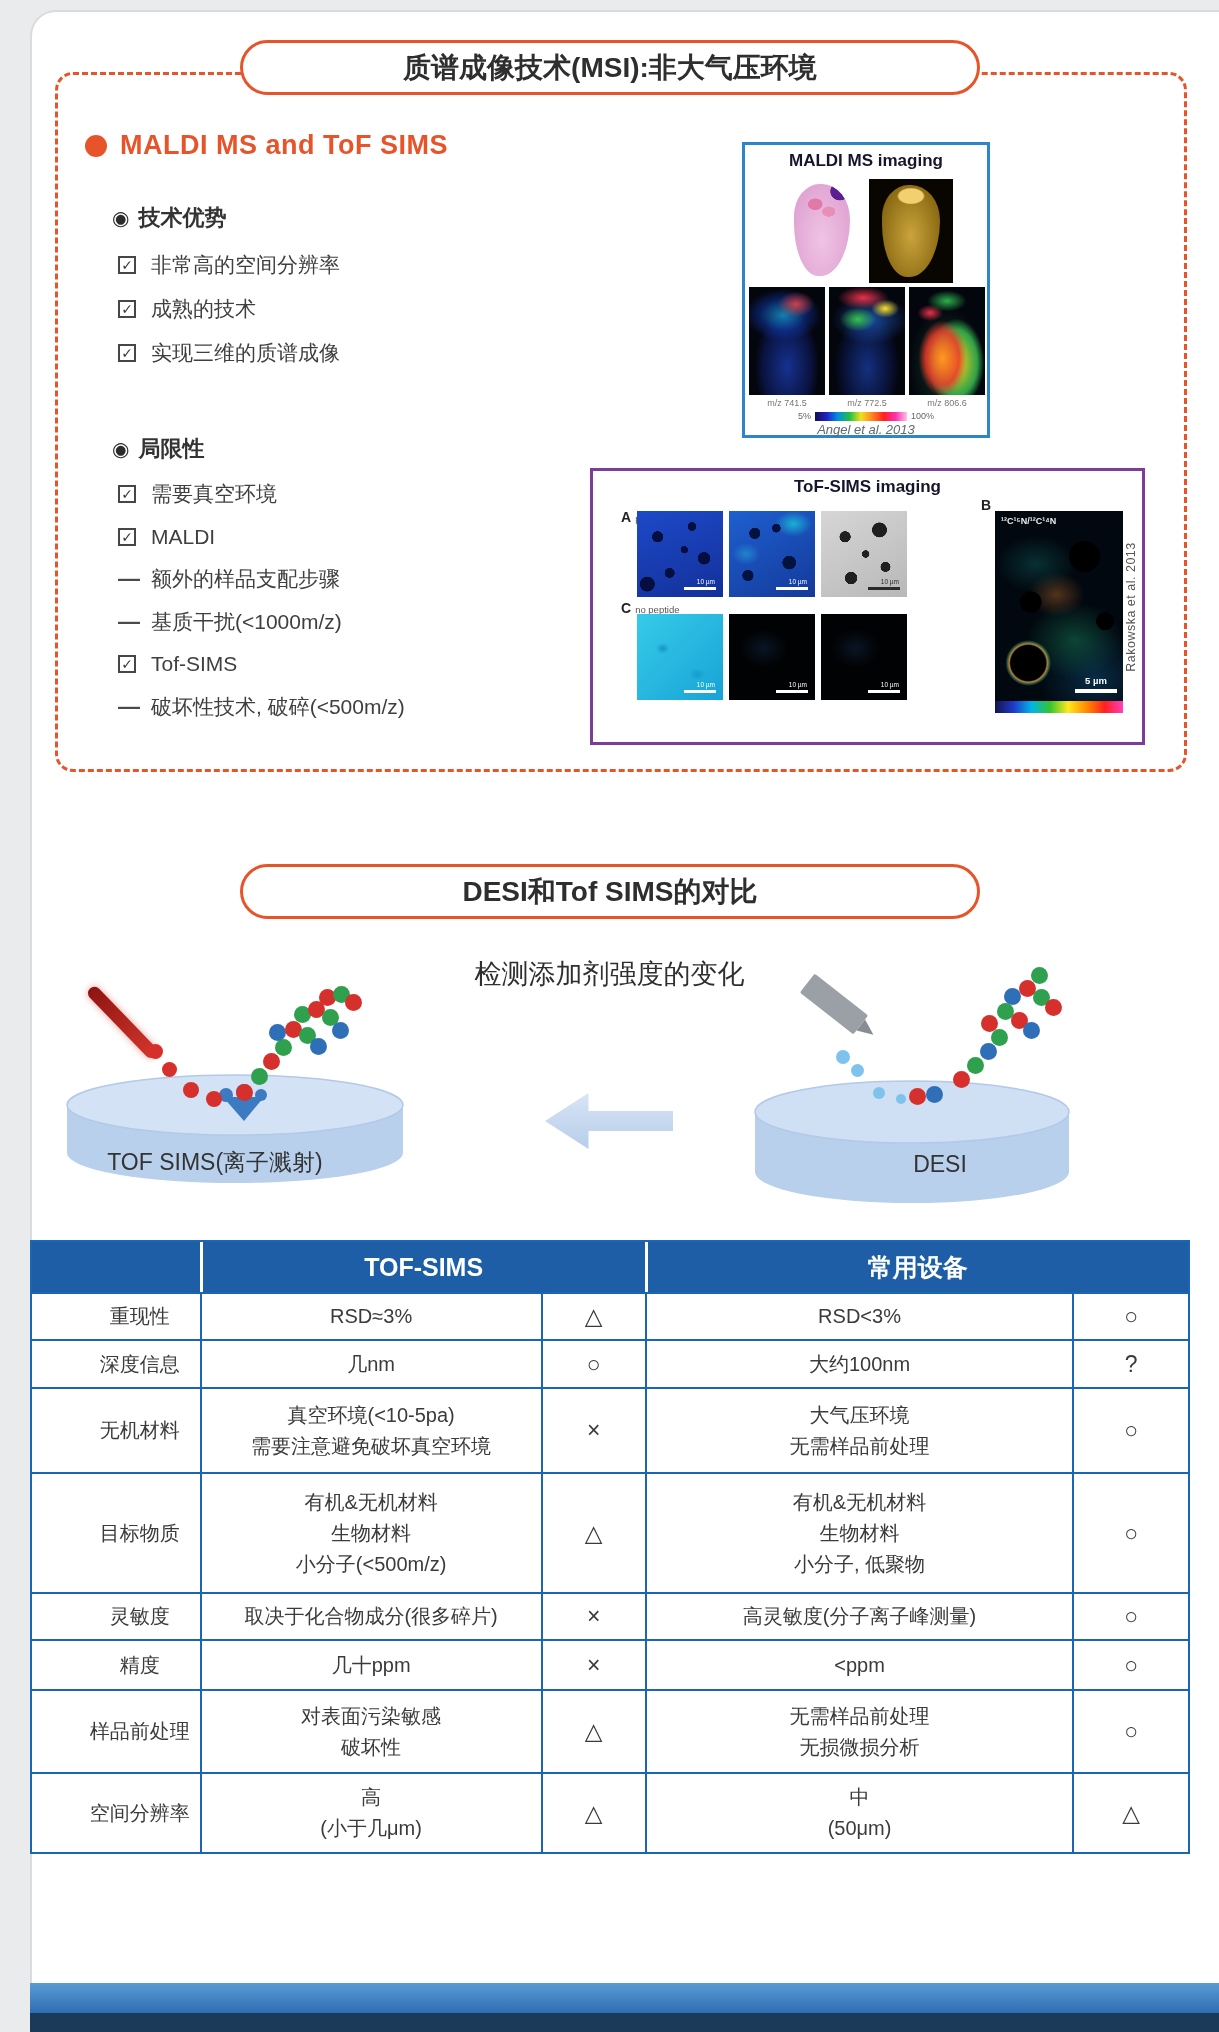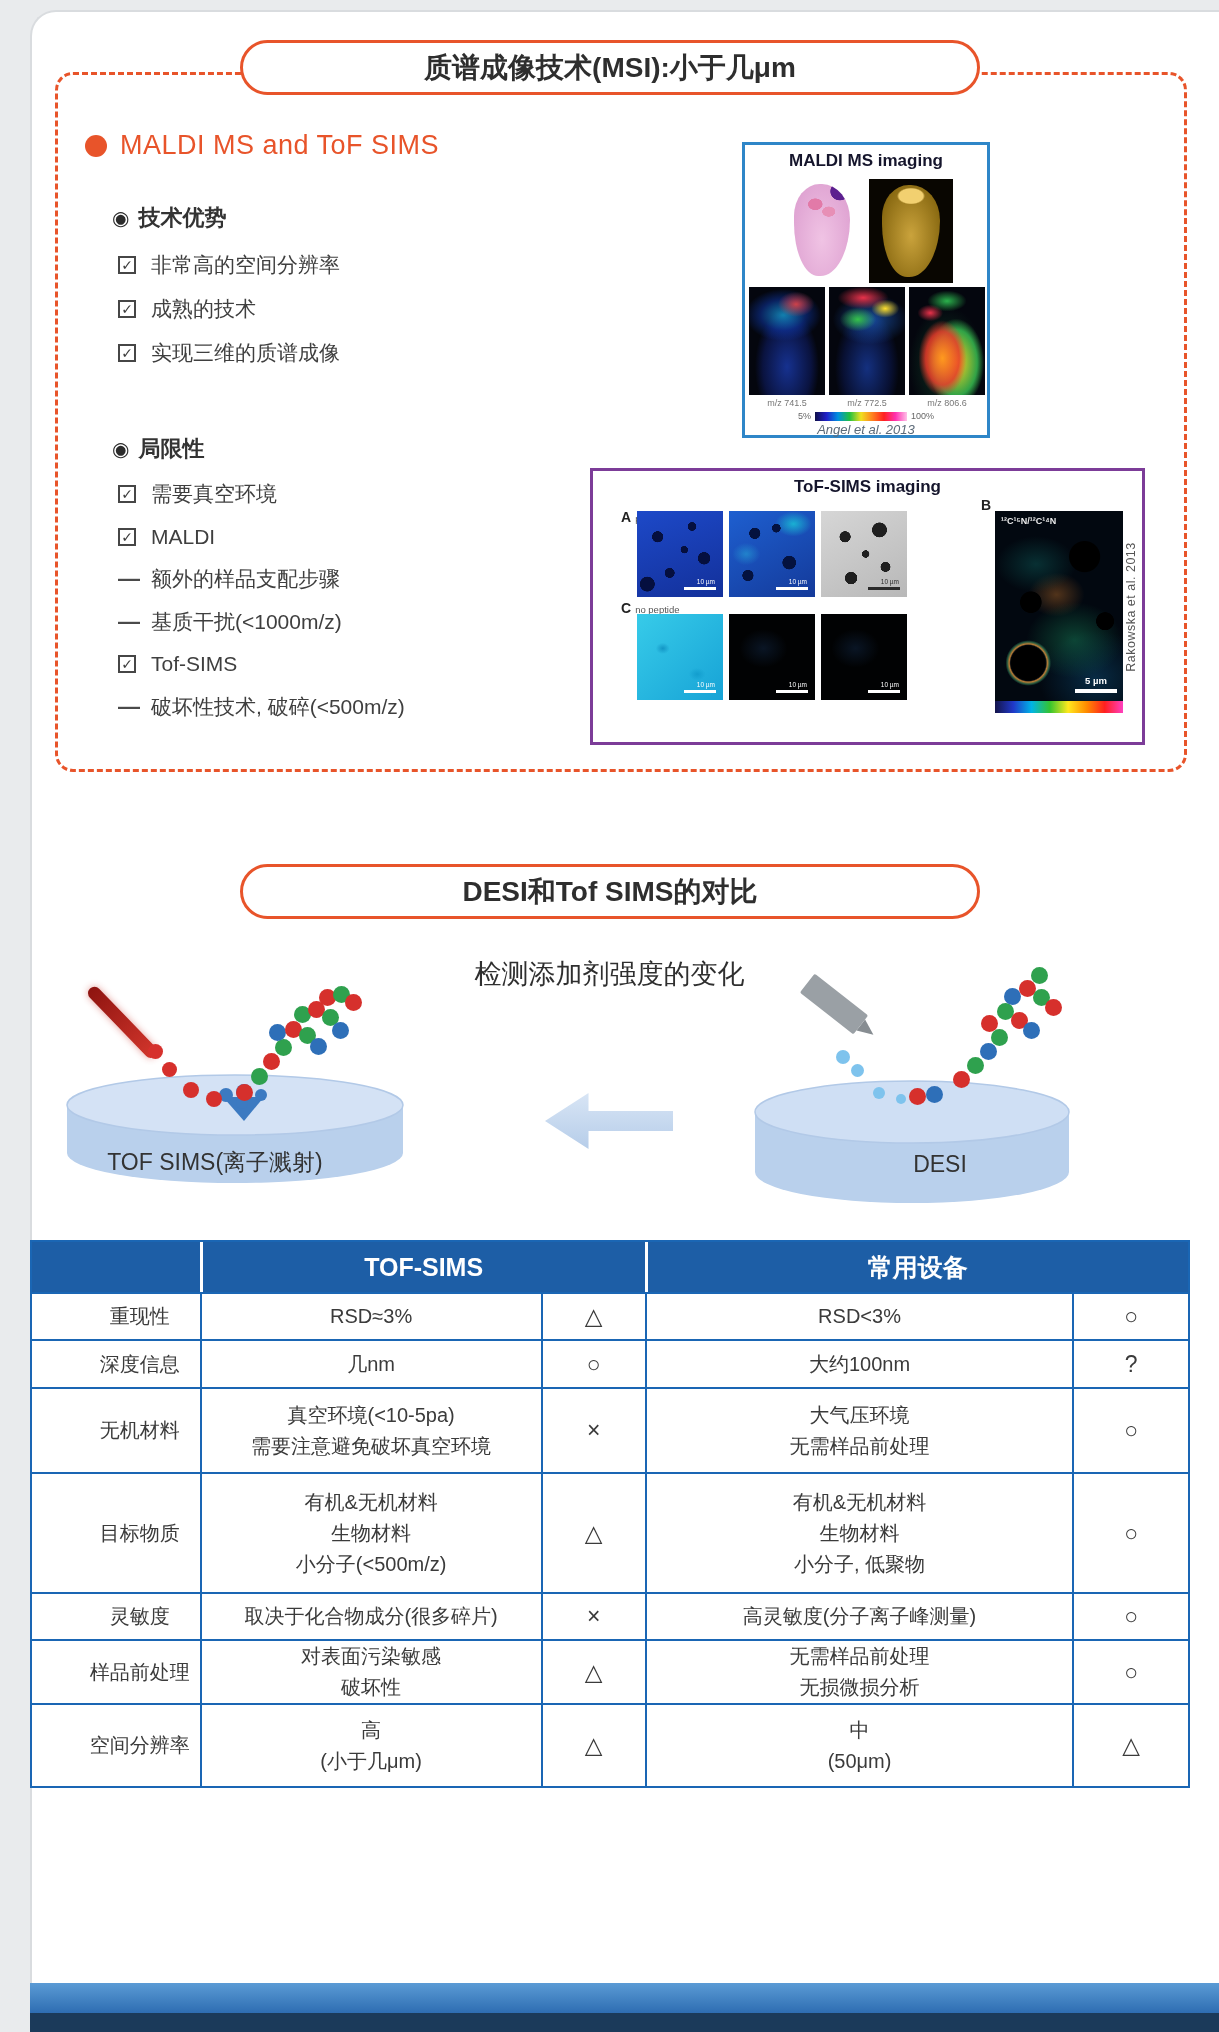--- a/index.html
+++ b/index.html
@@ -13,21 +13,21 @@
           border:3px solid #e8542a; border-radius:30px; display:flex; align-items:center; justify-content:center;
           font-size:28px; font-weight:bold; color:#2e2e2e; z-index:5; }
   .pill1 { top:40px; }
   .pill2 { top:864px; }
 
   
   .dashed-box { position:absolute; left:55px; top:72px; width:1132px; height:700px;
                 border:3px dashed #e8542a; border-radius:18px; }
   .orange-heading { position:absolute; left:85px; top:130px; display:flex; align-items:center; gap:13px; }
   .orange-dot { width:22px; height:22px; border-radius:50%; background:#e8542a; }
-  .orange-heading span.txt { font-size:27px; font-weight:normal; color:#e8542a; letter-spacing:0.5px; }
+  .orange-heading span.txt { font-size:27px; font-weight:bold; color:#e8542a; letter-spacing:0.5px; }
 
   .subheading { position:absolute; left:112px; display:flex; align-items:center; gap:9px;
                 font-size:22px; font-weight:bold; color:#333; }
   .subheading .fisheye { font-size:20px; color:#2b2b2b; }
   .subh-adv { top:203px; }
   .subh-lim { top:434px; }
 
   .vlist { position:absolute; left:118px; }
   .vlist-adv { top:243px; }
   .vlist-lim { top:473px; }
@@ -195,21 +195,21 @@
                  background:linear-gradient(180deg,#5b9bd5,#2e6db2); }
   .footer-dark { position:absolute; left:30px; right:0; top:2013px; height:19px; background:#1b3a5a; }
 </style>
 </head>
 <body>
 
 <div class="page">
   <div class="card"></div>
 
   <div class="pill pill1">
-    <span>质谱成像技术(MSI):小于几μm</span>
+    <span>质谱成像技术(MSI):非大气压环境</span>
   </div>
 
   <div class="dashed-box"></div>
 
   <div class="orange-heading">
     <span class="orange-dot"></span>
     <span class="txt">MALDI MS and ToF SIMS</span>
   </div>
 
   <div class="subheading subh-adv">
@@ -449,20 +449,27 @@
           <td class="rate">○</td>
         </tr>
         <tr>
           <td class="rlabel">灵敏度</td>
           <td class="val">取决于化合物成分(很多碎片)</td>
           <td class="rate">×</td>
           <td class="val">高灵敏度(分子离子峰测量)</td>
           <td class="rate">○</td>
         </tr>
         <tr>
+          <td class="rlabel">精度</td>
+          <td class="val">几十ppm</td>
+          <td class="rate">×</td>
+          <td class="val">&lt;ppm</td>
+          <td class="rate">○</td>
+        </tr>
+        <tr>
           <td class="rlabel">样品前处理</td>
           <td class="val">对表面污染敏感
 破坏性</td>
           <td class="rate">△</td>
           <td class="val">无需样品前处理
 无损微损分析</td>
           <td class="rate">○</td>
         </tr>
         <tr>
           <td class="rlabel">空间分辨率</td>

